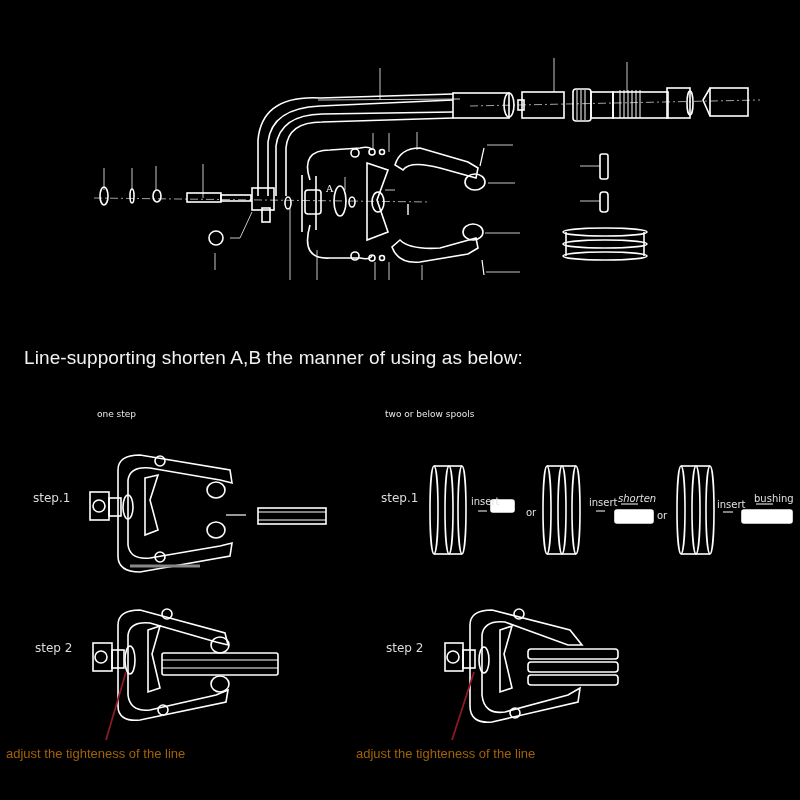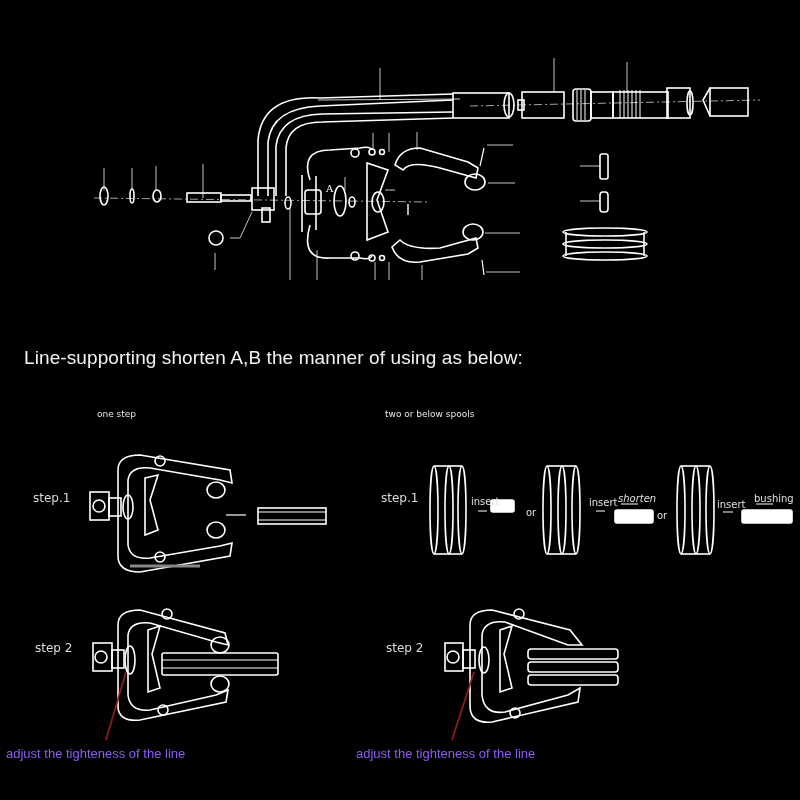--- a/index.html
+++ b/index.html
@@ -3,21 +3,21 @@
 <meta charset="utf-8">
 <style>
   html,body{margin:0;padding:0;background:#000;}
   body{width:800px;height:800px;position:relative;overflow:hidden;font-family:"Liberation Sans",sans-serif;color:#f2f2f2;}
   .abs{position:absolute;}
   svg{position:absolute;left:0;top:0;}
   .heading{font-size:19px;left:24px;top:347px;letter-spacing:0.1px;white-space:nowrap;}
   .small{font-size:9px;color:#e8e8e8;white-space:nowrap;font-family:"DejaVu Sans",sans-serif;}
   .step{font-size:12px;color:#dcdcdc;white-space:nowrap;font-family:"DejaVu Sans",sans-serif;}
   .tiny{font-size:10px;color:#e0e0e0;white-space:nowrap;font-family:"DejaVu Sans",sans-serif;}
-  .caption{font-size:13px;color:#8b5cf6;white-space:nowrap;}
+  .caption{font-size:13px;color:#a16207;white-space:nowrap;}
 </style>
 </head>
 <body>
 
 <svg width="800" height="340" viewBox="0 0 800 340">
   <g fill="none" stroke="#fff" stroke-width="1.6">
 
     <g stroke-width="0.9" stroke="#ddd">
       <line x1="104" y1="168" x2="104" y2="190"></line>
       <line x1="132" y1="168" x2="132" y2="190"></line>

